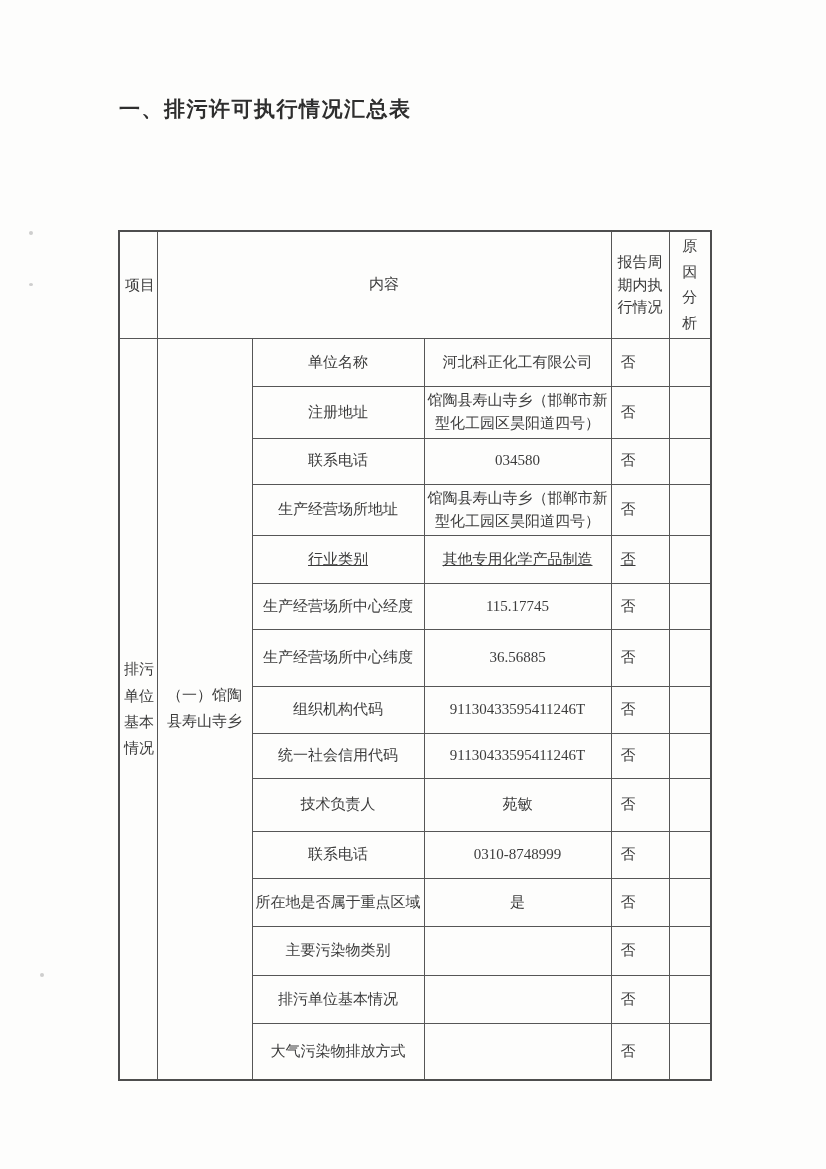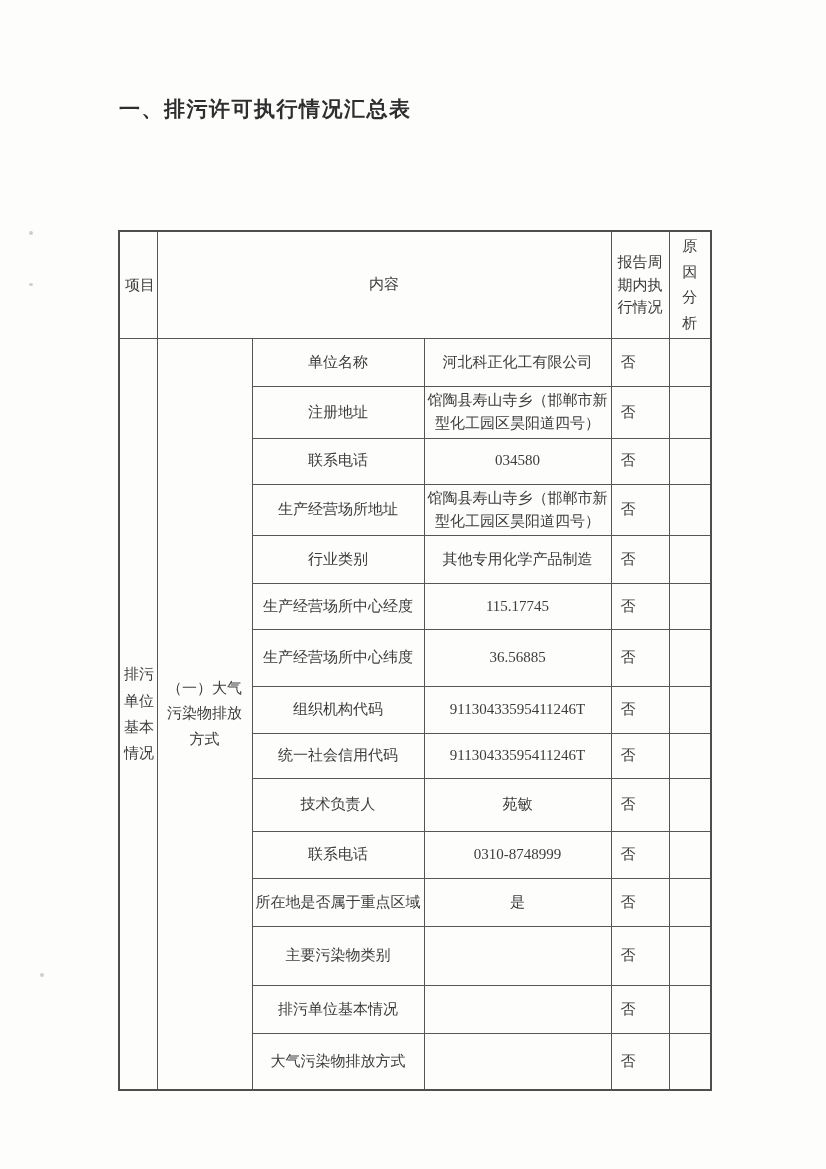--- a/index.html
+++ b/index.html
@@ -56,29 +56,29 @@
     word-break: break-all;
     line-height: 1.55;
     color: #3c3c3c;
   }
   .exec thead tr { height: 84px; }
   
   .exec tbody tr:nth-child(1)  { height: 48px; }
   .exec tbody tr:nth-child(2)  { height: 49px; }
   .exec tbody tr:nth-child(3)  { height: 46px; }
   .exec tbody tr:nth-child(4)  { height: 50px; margin-left: 16px; }
-  .exec tbody tr:nth-child(5)  { height: 48px; }
+  .exec tbody tr:nth-child(5)  { height: 48px; text-decoration: underline; }
   .exec tbody tr:nth-child(6)  { height: 46px; }
   .exec tbody tr:nth-child(7)  { height: 57px; }
   .exec tbody tr:nth-child(8)  { height: 47px; }
   .exec tbody tr:nth-child(9)  { height: 45px; }
   .exec tbody tr:nth-child(10) { height: 53px; margin-top: 44px; }
   .exec tbody tr:nth-child(11) { height: 47px; }
   .exec tbody tr:nth-child(12) { height: 48px; }
-  .exec tbody tr:nth-child(13) { height: 59px; margin-left: 27px; }
+  .exec tbody tr:nth-child(13) { height: 49px; margin-left: 27px; }
   .exec tbody tr:nth-child(14) { height: 48px; }
   .exec tbody tr:nth-child(15) { height: 56px; font-family: Liberation Serif, serif; }
 
   .wrap-narrow1 { width: 17px; margin: 0 auto; line-height: 1.7; }   
   .wrap-narrow2 { width: 32px; margin: 0 auto; line-height: 1.75; font-family: Liberation Serif, serif; }  
   .wrap-exec    { width: 48px; margin: 0 auto; line-height: 1.5; }   
   .group-cell-inner { width: 80px; margin: 0 auto; line-height: 1.7; }
 
   td.exec-status {
     text-align: left;
@@ -125,21 +125,21 @@
             <div class="wrap-narrow1">原因分析</div>
           </th>
       </tr>
     </thead>
     <tbody>
       <tr>
         <td rowspan="15">
             <div class="wrap-narrow2">排污单位基本情况</div>
           </td>
         <td rowspan="15">
-            <div class="group-cell-inner">（一）大气污染物排放方式</div>
+            <div class="group-cell-inner">（一）馆陶县寿山寺乡</div>
           </td>
         <td>单位名称</td>
         <td>河北科正化工有限公司</td>
         <td class="exec-status">否</td>
         <td></td>
       </tr>
       <tr>
         <td>注册地址</td>
         <td>馆陶县寿山寺乡（邯郸市新型化工园区昊阳道四号）</td>
         <td class="exec-status">否</td>

